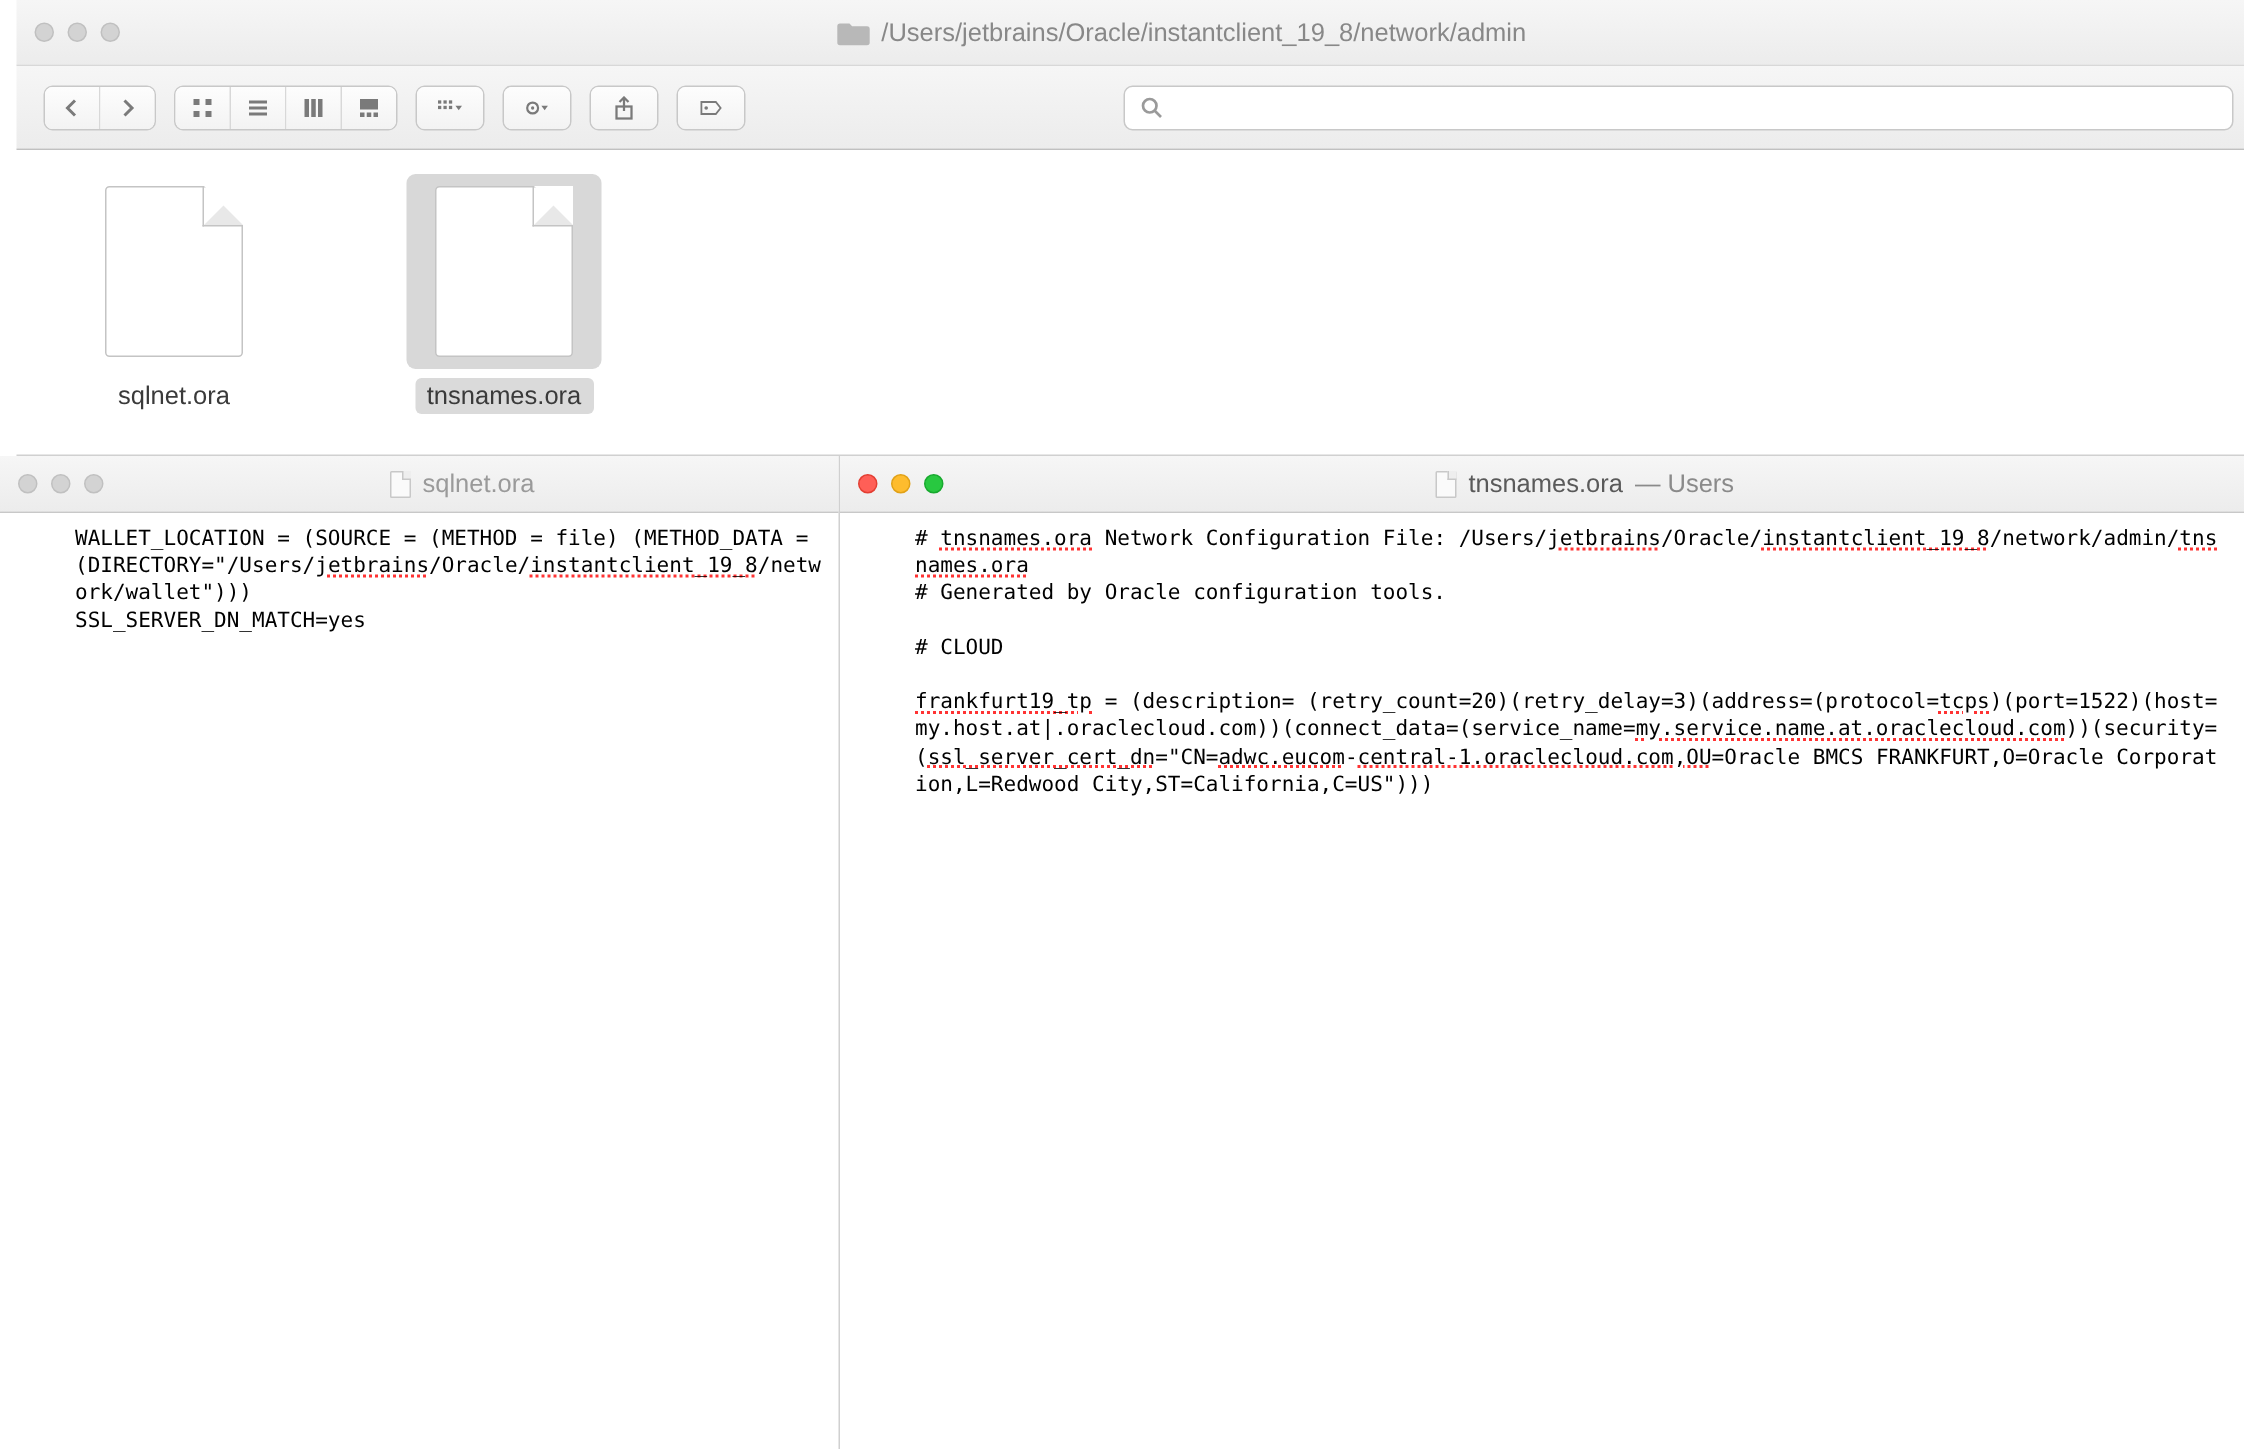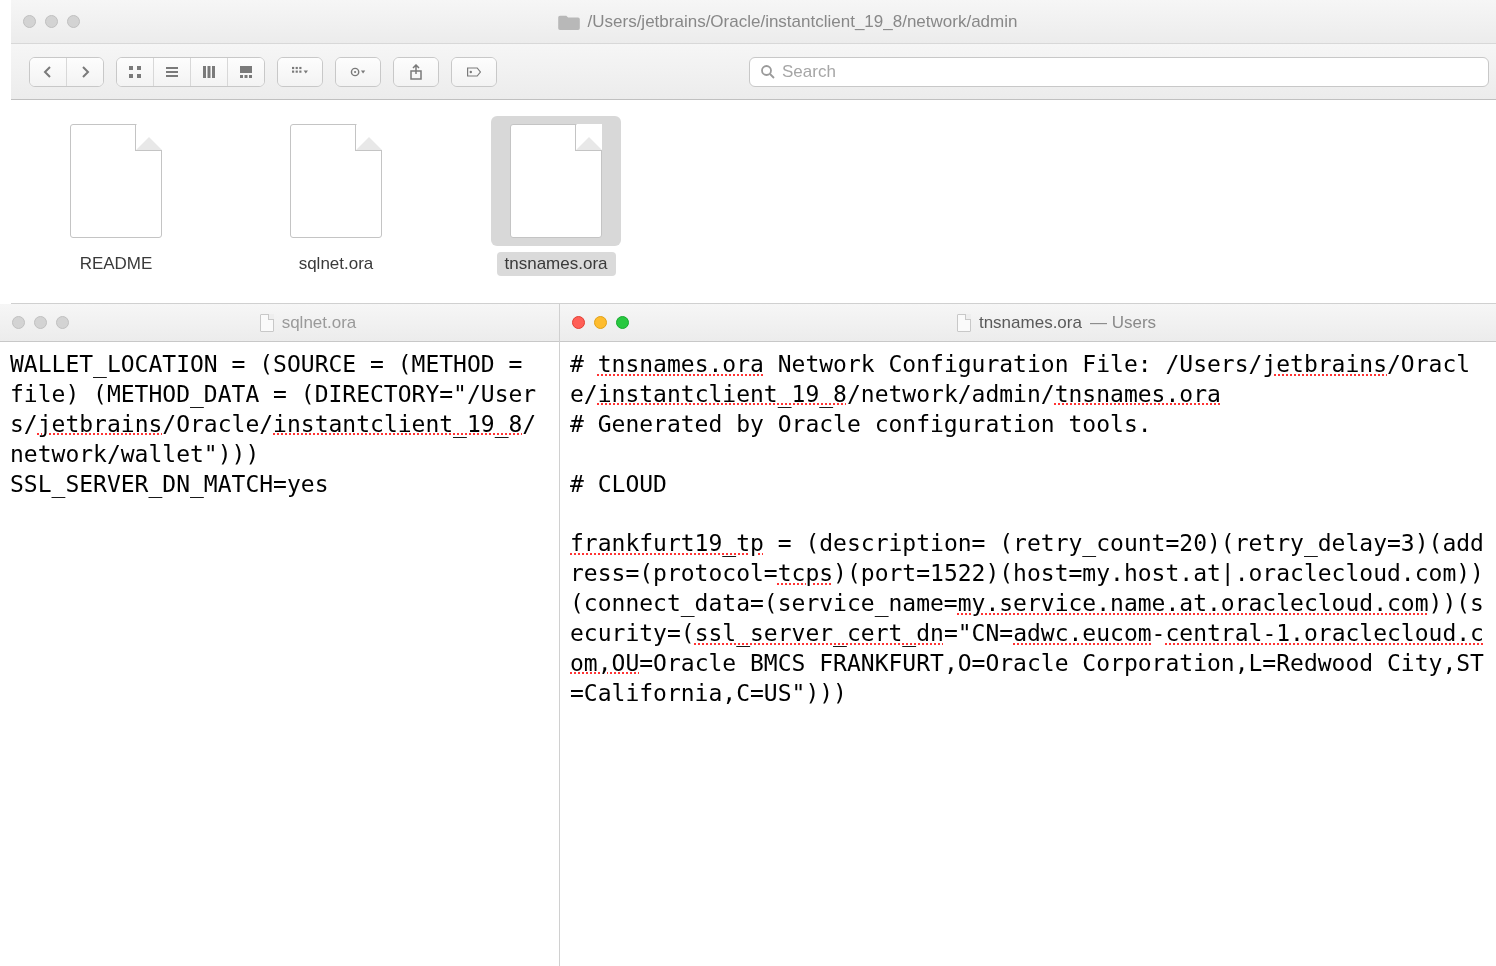--- a/index.html
+++ b/index.html
@@ -210,26 +210,27 @@
       background: #eee;
       border-left: 1px solid #c8c8c8;
       border-bottom: 1px solid #c8c8c8;
     }
     .edited { color: #8a8a8a; }
     
     .editor-body {
       flex: 1;
       padding: 8px 10px;
       font-family: "Menlo", "Monaco", monospace;
-      font-size: 23px;
+      font-size: 14px;
       line-height: 1.3;
       color: #000;
       white-space: pre-wrap;
       word-break: break-all;
       overflow: hidden;
+      margin-left: 40px;
     }
     
     .spell-err {
       text-decoration: underline dotted #ff3333;
       text-decoration-thickness: 2px;
       text-underline-offset: 2px;
     }
   </style>
 </head>
 <body>
@@ -336,31 +337,24 @@
             <circle cx="6" cy="7" r="1.5" fill="#7a7a7a"></circle>
           </svg>
       </button>
     </div>
 
     <div class="search-field">
       <svg width="16" height="16" viewBox="0 0 16 16">
           <circle cx="6.5" cy="6.5" r="4.5" fill="none" stroke="#9a9a9a" stroke-width="1.8"></circle>
           <line x1="10" y1="10" x2="14" y2="14" stroke="#9a9a9a" stroke-width="1.8"></line>
         </svg>
-      <input type="text" placeholder="Search" style="">
     </div>
   </div>
 
   <div class="file-area">
-    <div class="file-item">
-      <div class="file-icon-wrap">
-          <div class="file-icon"></div>
-        </div>
-      <div class="file-label">README</div>
-    </div>
     <div class="file-item">
       <div class="file-icon-wrap">
           <div class="file-icon"></div>
         </div>
       <div class="file-label">sqlnet.ora</div>
     </div>
     <div class="file-item selected">
       <div class="file-icon-wrap">
           <div class="file-icon"></div>
         </div>

